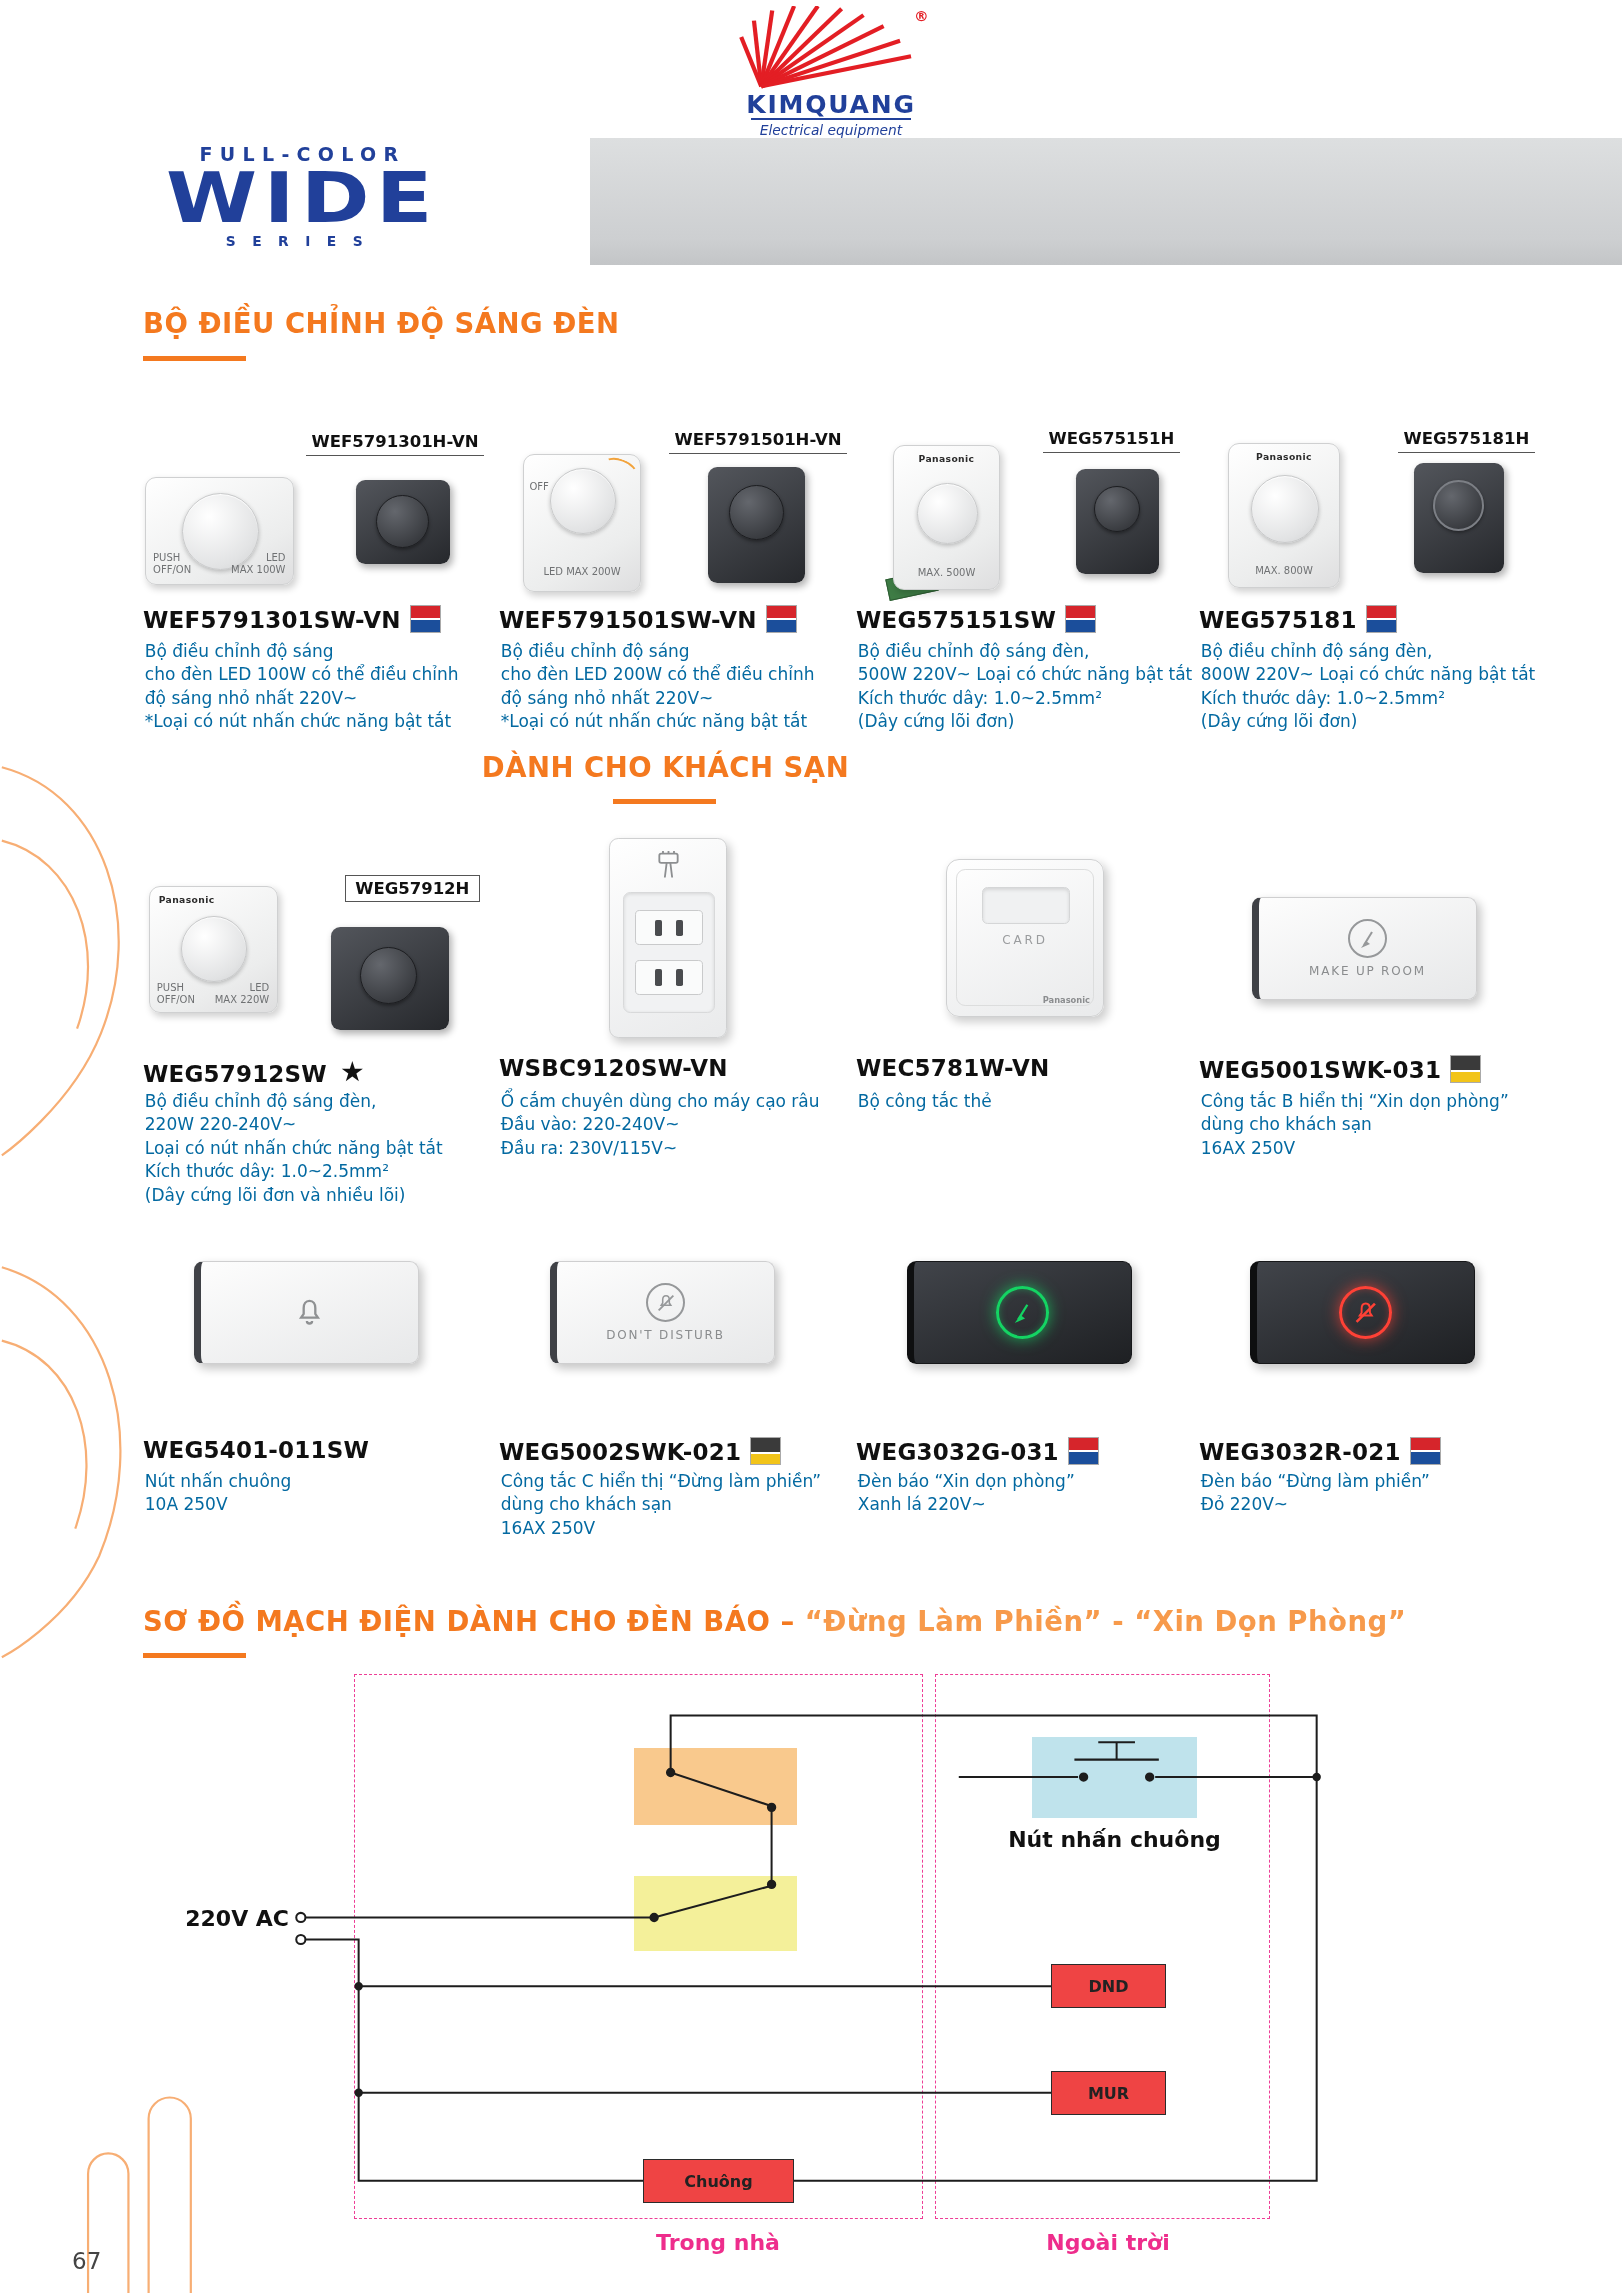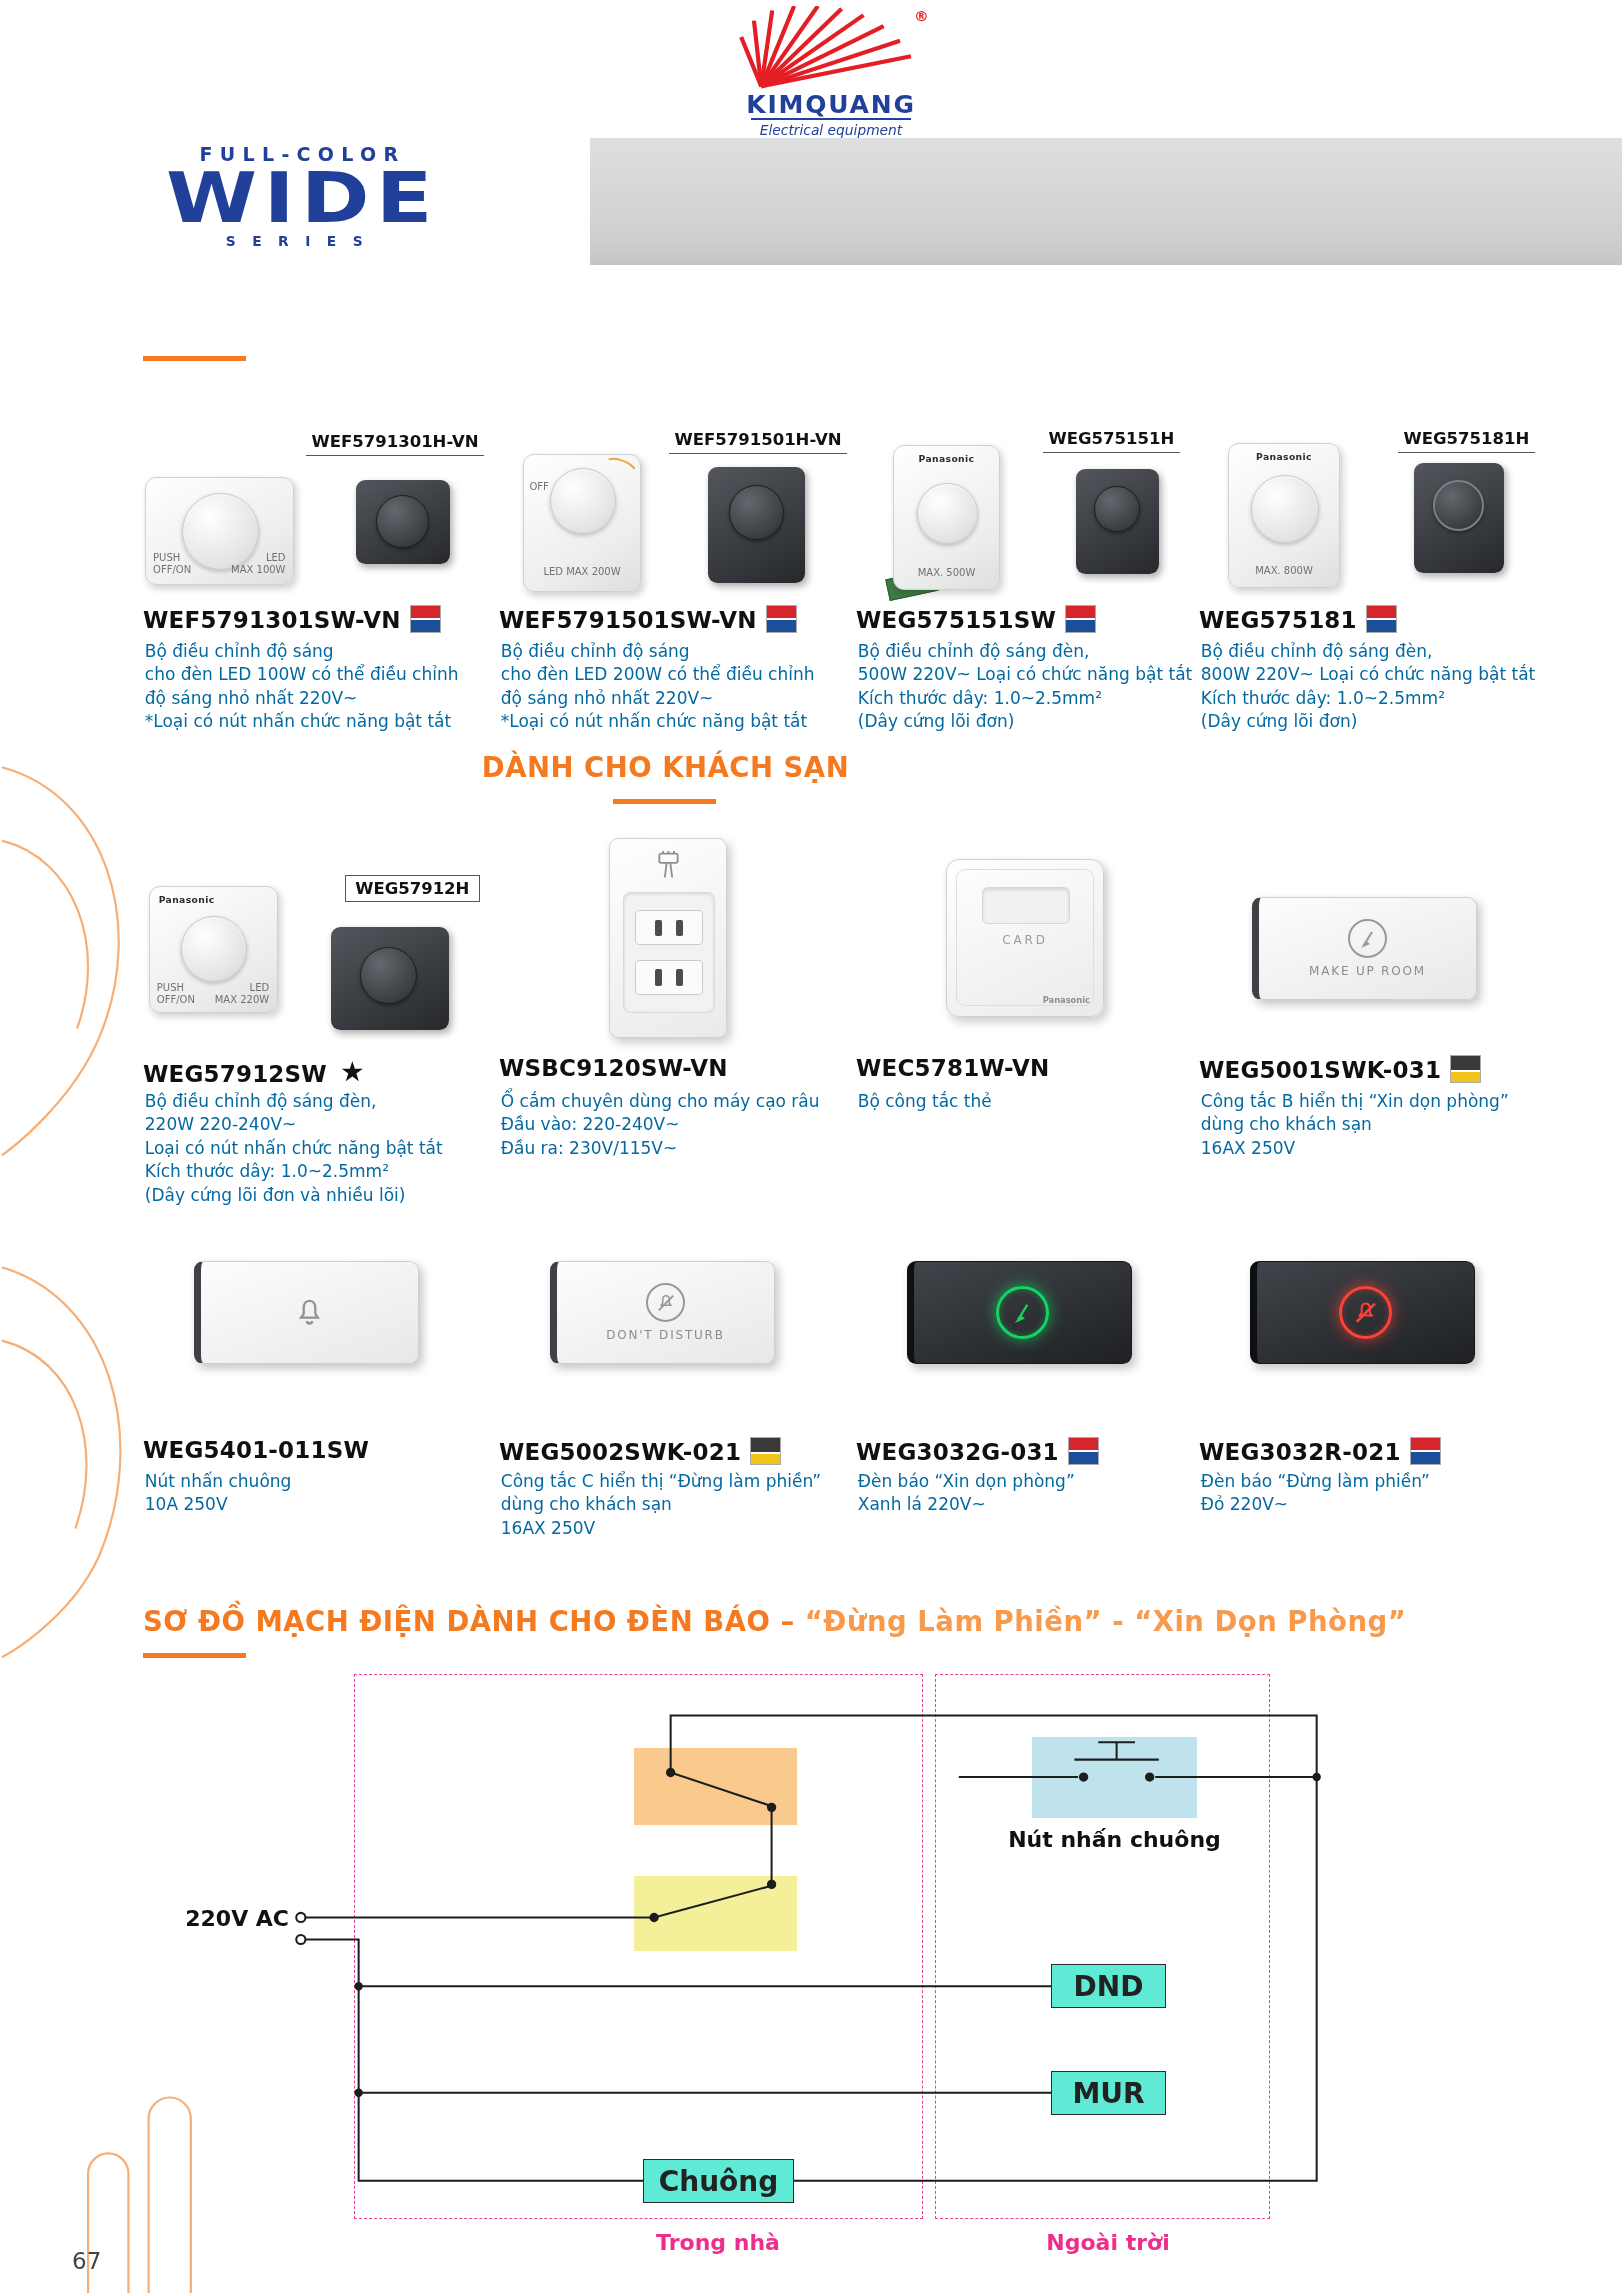--- a/index.html
+++ b/index.html
@@ -86,22 +86,22 @@
     position:relative;background:#fff;flex:0 0 auto}
   .badge::before{content:"";position:absolute;left:0;top:0;right:0;height:12px;background:#D6252B}
   .badge::after{content:"";position:absolute;left:0;bottom:0;right:0;height:12px;background:#1B4E9B}
   .badge.safe::before{background:#3a3a3a;height:13.8px}
   .badge.safe::after{background:#F2C419;height:10px}
 
   
   .dz{position:absolute;border:1.8px dashed #EE3D96;z-index:1}
   .cbox{position:absolute;z-index:2}
   .wires{position:absolute;left:0;top:1644px;z-index:3;pointer-events:none}
-  .wbox{position:absolute;background:#5eead4;border:1.8px solid #2b2b2b;display:flex;align-items:center;
-    justify-content:center;font-size:28px;font-weight:bold;z-index:4}
+  .wbox{position:absolute;background:#ef4444;border:1.8px solid #2b2b2b;display:flex;align-items:center;
+    justify-content:center;font-size:16px;font-weight:bold;z-index:4}
   .dtext{position:absolute;font-weight:bold;color:#111;z-index:4}
   .ztext{position:absolute;width:184px;text-align:center;font-size:22px;font-weight:bold;color:#EE2D8C;z-index:4}
   .pagenum{position:absolute;left:72px;top:2248px;font-size:23px;color:#444}
 </style>
 </head>
 <body>
 
 <div class="page">
 
   <svg class="abs" style="left:0;top:0" width="211" height="2296" viewBox="0 0 230 2500" fill="none" stroke="#F6A05C" stroke-width="2.4" opacity=".85">
@@ -131,20 +131,21 @@
   <div class="brand-tag">Electrical equipment</div>
 
   <div class="banner"></div>
 
   <div class="serieslogo">
     <div class="sl-top">FULL-COLOR</div>
     <div class="sl-main">WIDE</div>
     <div class="sl-bottom">SERIES</div>
   </div>
 
+  <div class="sechead" style="left:143px;top:307px">BỘ ĐIỀU CHỈNH ĐỘ SÁNG ĐÈN</div>
   <div class="secbar" style="left:143px;top:356px;width:103px"></div>
 
   <div class="card" style="left:143px;top:390px">
     <div class="plabel" style="left:163px;top:42px">WEF5791301H-VN</div>
     <div class="dev-w" style="left:1.8px;top:87px;width:149px;height:108px">
       <div class="dial-w" style="left:36px;top:14.7px;width:77px;height:77px"></div>
       <div class="micro" style="left:7.3px;bottom:7.3px">PUSH
 OFF/ON</div>
       <div class="micro" style="right:7.3px;bottom:7.3px;text-align:right">LED
 MAX 100W</div>

